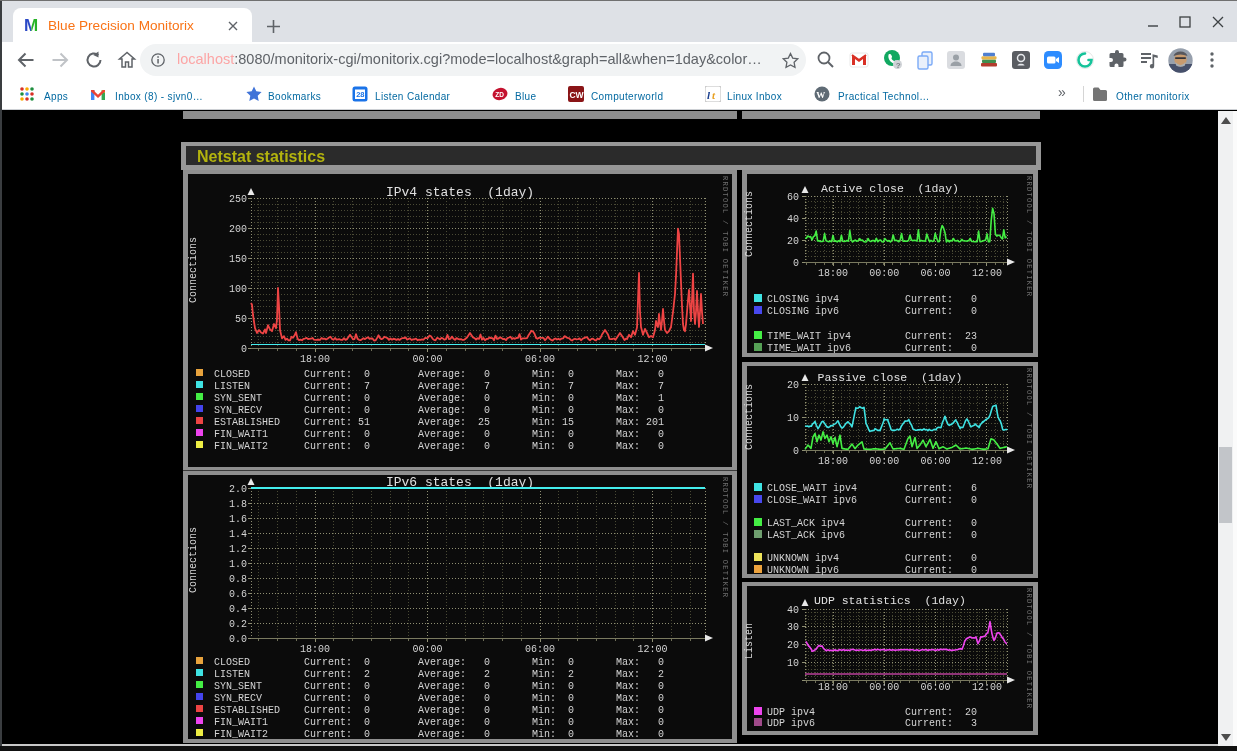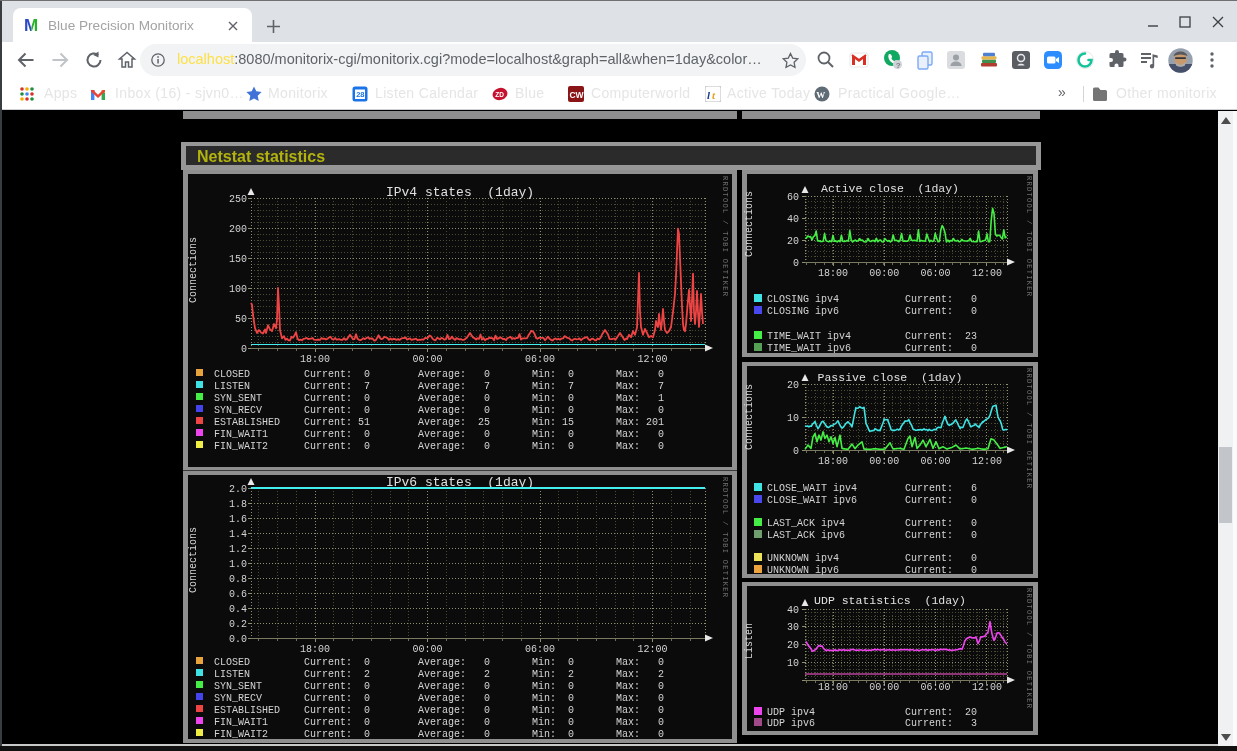--- a/index.html
+++ b/index.html
@@ -1,38 +1,38 @@
 <!DOCTYPE html>
 <html><head><meta charset="utf-8"><style>
 *{margin:0;padding:0;box-sizing:border-box}
 body{width:1237px;height:751px;font-family:"Liberation Sans",sans-serif;background:#000;overflow:hidden;position:relative}
 #tabstrip{position:absolute;left:0;top:0;width:1237px;height:42px;background:#dee1e6}
 #tab{position:absolute;left:13px;top:8px;width:239px;height:34px;background:#fff;border-radius:8px 8px 0 0}
 #toolbar{position:absolute;left:0;top:42px;width:1237px;height:36px;background:#fff}
 #bookmarks{position:absolute;left:0;top:78px;width:1237px;height:32px;background:#fff;border-bottom:1px solid #cdd0d4}
 #omnibox{position:absolute;left:140px;top:44px;width:666px;height:32px;background:#f1f3f4;border-radius:16px}
-.bm{position:absolute;top:85px;font-size:14px;letter-spacing:0.35px;color:#e5e5e5}
+.bm{position:absolute;top:91px;font-size:10px;letter-spacing:0.35px;color:#0369a1}
 #leftedge{position:absolute;left:0;top:0;width:2px;height:746px;background:#3a3d40}
 #topedge{position:absolute;left:0;top:0;width:1237px;height:1px;background:#707070}
 </style></head><body>
 <div id="tabstrip"></div>
 <div id="tab"></div>
 <svg style="position:absolute;left:24px;top:16px" width="17" height="18" viewBox="0 0 17 18">
     <defs>
       <clipPath id="ml">
         <rect x="0" y="0" width="7.3" height="18"></rect>
       </clipPath>
       <clipPath id="mr">
         <rect x="7.3" y="0" width="10" height="18"></rect>
       </clipPath>
     </defs>
     <text x="0" y="15" font-family="Liberation Sans" font-weight="bold" font-size="17" fill="#2b49c6" clip-path="url(#ml)">M</text>
     <text x="0" y="15" font-family="Liberation Sans" font-weight="bold" font-size="17" fill="#27b327" clip-path="url(#mr)">M</text>
   </svg>
-<div style="position:absolute;left:48px;top:18px;font-size:13.6px;color:#a3a3a3">Blue Precision Monitorix</div>
+<div style="position:absolute;left:48px;top:18px;font-size:13.6px;color:#f97316">Blue Precision Monitorix</div>
 <svg style="position:absolute;left:227px;top:20px" width="12" height="12" viewBox="0 0 12 12">
     <path d="M2 2 L10 10 M10 2 L2 10" stroke="#5f6368" stroke-width="1.4"></path>
   </svg>
 <svg style="position:absolute;left:266px;top:19px" width="15" height="15" viewBox="0 0 15 15">
     <path d="M7.5 1 V14 M1 7.5 H14" stroke="#5f6368" stroke-width="1.6"></path>
   </svg>
 <svg style="position:absolute;left:1146px;top:15px" width="14" height="14" viewBox="0 0 14 14">
     <path d="M2 11 H12" stroke="#3c4043" stroke-width="1.4"></path>
   </svg>
 <svg style="position:absolute;left:1178px;top:15px" width="14" height="14" viewBox="0 0 14 14">
@@ -54,21 +54,21 @@
   </svg>
 <svg style="position:absolute;left:117px;top:50px" width="20" height="20" viewBox="0 0 20 20">
     <path d="M10 2.5 L2.5 9 H5 V17 H8.5 V12 H11.5 V17 H15 V9 H17.5 Z" fill="none" stroke="#5f6368" stroke-width="1.5"></path>
   </svg>
 <div id="omnibox"></div>
 <svg style="position:absolute;left:151px;top:53px" width="14" height="14" viewBox="0 0 14 14">
     <circle cx="7" cy="7" r="6.2" fill="none" stroke="#5f6368" stroke-width="1.3"></circle>
     <rect x="6.3" y="6" width="1.5" height="4.5" fill="#5f6368"></rect>
     <rect x="6.3" y="3.2" width="1.5" height="1.6" fill="#5f6368"></rect>
   </svg>
-<div style="position:absolute;left:177px;top:51px;font-size:14.5px;color:#5f6368;white-space:nowrap"><span style="color:#fde047">localhost</span>:8080/monitorix-cgi/monitorix.cgi?mode=localhost&amp;graph=all&amp;when=1day&amp;color…</div>
+<div style="position:absolute;left:177px;top:51px;font-size:14.5px;color:#5f6368;white-space:nowrap"><span style="color:#fca5a5">localhost</span>:8080/monitorix-cgi/monitorix.cgi?mode=localhost&amp;graph=all&amp;when=1day&amp;color…</div>
 <svg style="position:absolute;left:782px;top:52px" width="17" height="17" viewBox="0 0 17 17">
     <path d="M8.5 1.5 L10.7 6.1 L15.8 6.8 L12.1 10.3 L13 15.3 L8.5 12.9 L4 15.3 L4.9 10.3 L1.2 6.8 L6.3 6.1 Z" fill="none" stroke="#5f6368" stroke-width="1.3"></path>
   </svg>
 <svg style="position:absolute;left:816px;top:50px" width="20" height="20" viewBox="0 0 20 20">
     <circle cx="8" cy="8" r="5.5" fill="none" stroke="#5f6368" stroke-width="1.8"></circle>
     <path d="M12 12 L17 17" stroke="#5f6368" stroke-width="2"></path>
   </svg>
 <svg style="position:absolute;left:849px;top:50px" width="20" height="20" viewBox="0 0 20 20">
     <rect x="1" y="3" width="18" height="14" rx="2" fill="#fff" stroke="#e8e8e8"></rect>
     <path d="M3 5 V15 H6 V9 L10 12 L14 9 V15 H17 V5 L10 10 Z" fill="#d93025"></path>
@@ -155,25 +155,25 @@
     <circle cx="8" cy="8" r="1.8" fill="#4285f4"></circle>
   </svg>
 <div class="bm" style="left:44px">Apps</div>
 <svg style="position:absolute;left:90px;top:86px" width="16" height="16" viewBox="0 0 16 16">
     <rect x="1" y="4" width="3.4" height="10" fill="#4285f4"></rect>
     <rect x="11.6" y="4" width="3.4" height="10" fill="#34a853"></rect>
     <path d="M1 4 H4.4 V7 Z" fill="#ea4335"></path>
     <path d="M11.6 4 H15 V7 Z" fill="#fbbc04"></path>
     <path d="M3 4 L8 8.8 L13 4 H15 V5.5 L8 12 L1 5.5 V4 Z" fill="#ea4335"></path>
   </svg>
-<div class="bm" style="left:115px">Inbox (16) - sjvn0…</div>
+<div class="bm" style="left:115px">Inbox (8) - sjvn0…</div>
 <svg style="position:absolute;left:246px;top:86px" width="16" height="16" viewBox="0 0 16 16">
     <path d="M8 0.5 L10.3 5.3 L15.6 6 L11.7 9.7 L12.7 15 L8 12.4 L3.3 15 L4.3 9.7 L0.4 6 L5.7 5.3 Z" fill="#4073d8"></path>
   </svg>
-<div class="bm" style="left:268px">Monitorix</div>
+<div class="bm" style="left:268px">Bookmarks</div>
 <svg style="position:absolute;left:352px;top:86px" width="16" height="16" viewBox="0 0 16 16">
     <rect x="0.5" y="0.5" width="15" height="15" rx="2.5" fill="#1a73e8"></rect>
     <rect x="3" y="3.5" width="10" height="9.5" fill="#fff"></rect>
     <text x="4.2" y="11.3" font-size="7.5" font-family="Liberation Sans" font-weight="bold" fill="#1a73e8">28</text>
   </svg>
 <div class="bm" style="left:375px">Listen Calendar</div>
 <svg style="position:absolute;left:492px;top:86px" width="16" height="16" viewBox="0 0 16 16">
     <ellipse cx="8" cy="8" rx="7.5" ry="6" fill="#c4122f" transform="rotate(-15 8 8)"></ellipse>
     <text x="3.2" y="10.5" font-size="6.5" font-family="Liberation Sans" font-weight="bold" fill="#fff">ZD</text>
   </svg>
@@ -181,26 +181,26 @@
 <svg style="position:absolute;left:568px;top:86px" width="16" height="16" viewBox="0 0 16 16">
     <rect width="16" height="16" rx="2" fill="#8a1517"></rect>
     <text x="1.4" y="11.8" font-size="8.5" font-family="Liberation Sans" font-weight="bold" fill="#fff">CW</text>
   </svg>
 <div class="bm" style="left:591px">Computerworld</div>
 <svg style="position:absolute;left:705px;top:86px" width="16" height="16" viewBox="0 0 16 16">
     <rect width="16" height="16" rx="2" fill="#fff" stroke="#bbb"></rect>
     <text x="2" y="12.5" font-size="11" font-family="Liberation Serif" font-weight="bold" font-style="italic" fill="#1a3f8f">l</text>
     <text x="7" y="12.5" font-size="11" font-family="Liberation Serif" font-weight="bold" font-style="italic" fill="#e8a020">t</text>
   </svg>
-<div class="bm" style="left:727px">Active Today</div>
+<div class="bm" style="left:727px">Linux Inbox</div>
 <svg style="position:absolute;left:814px;top:86px" width="16" height="16" viewBox="0 0 16 16">
     <circle cx="8" cy="8" r="7.5" fill="#5f6b75"></circle>
     <text x="2.2" y="11.5" font-size="9" font-family="Liberation Serif" font-weight="bold" fill="#fff">W</text>
   </svg>
-<div class="bm" style="left:838px">Practical Google…</div>
+<div class="bm" style="left:838px">Practical Technol…</div>
 <div class="bm" style="left:1058px;color:#5f6368;font-size:14px;top:84px">»</div>
 <div style="position:absolute;left:1083px;top:86px;width:1px;height:16px;background:#d5d5d5"></div>
 <svg style="position:absolute;left:1092px;top:86px" width="16" height="16" viewBox="0 0 16 16">
     <path d="M1 3 a1.5 1.5 0 0 1 1.5-1.5 h4 l2 2.5 h5 a1.5 1.5 0 0 1 1.5 1.5 v8 a1.5 1.5 0 0 1 -1.5 1.5 h-11 A1.5 1.5 0 0 1 1 13.5 Z" fill="#757575"></path>
   </svg>
 <div class="bm" style="left:1116px">Other monitorix</div>
 <svg width="1237" height="641" viewBox="0 110 1237 641" style="position:absolute;left:0;top:110px">
     <rect x="183" y="111" width="554" height="8" fill="#8e8e8e"></rect>
     <rect x="742" y="111" width="298" height="8" fill="#8e8e8e"></rect>
     <rect x="181" y="142" width="860" height="28" fill="#979797"></rect>

